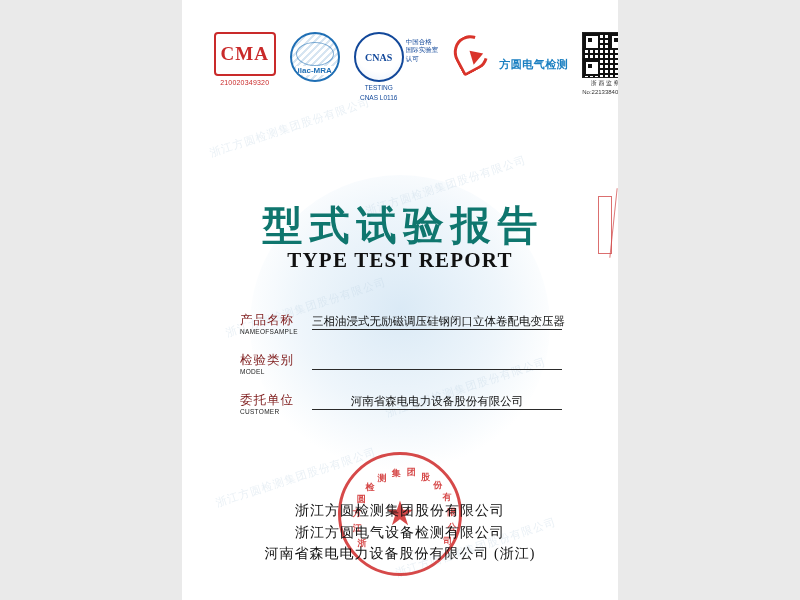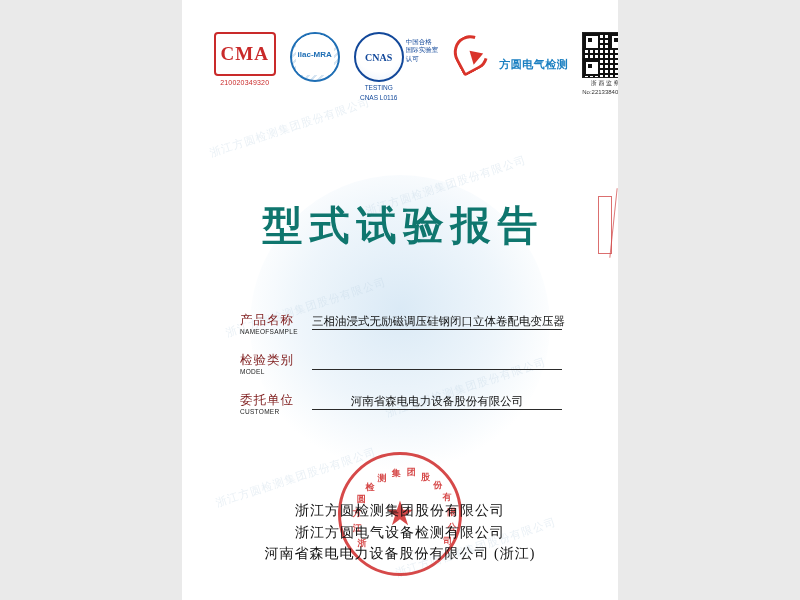--- a/index.html
+++ b/index.html
@@ -111,21 +111,21 @@
     border-radius:50%;
     border:1px solid rgba(31,111,181,0.55);
   }
   .ilac-label {
     position: relative;
     z-index: 2;
     font-size: 8px;
     color: #1f6fb5;
     font-weight: bold;
     background: #fff;
-    padding: 16px 2px;
+    padding: 0 2px;
     margin-bottom: 5px;
   }
 
   
   .cnas-wrap { display:flex; flex-direction: column; align-items:center; }
   .cnas-circle {
     width: 46px; height: 46px; border-radius: 50%;
     border: 2px solid #12489a;
     display:flex; align-items:center; justify-content:center;
     color: #12489a;
@@ -409,20 +409,21 @@
           <div class="qr-cap">浙 西 监 察</div>
           <div class="qr-cap">No:22133840246</div>
         </div>
       </div>
     </div>
 
     <div class="margin-mark"></div>
     <div class="margin-mark-2"></div>
 
     <div class="title-cn">型式试验报告</div>
+    <div class="title-en">TYPE TEST REPORT</div>
 
     <div class="fields">
 
       <div class="field">
         <div class="field-label">产品名称</div>
         <div class="field-sub">NAMEOFSAMPLE</div>
         <div class="field-line"></div>
         <div class="field-value">三相油浸式无励磁调压硅钢闭口立体卷配电变压器</div>
       </div>
 

